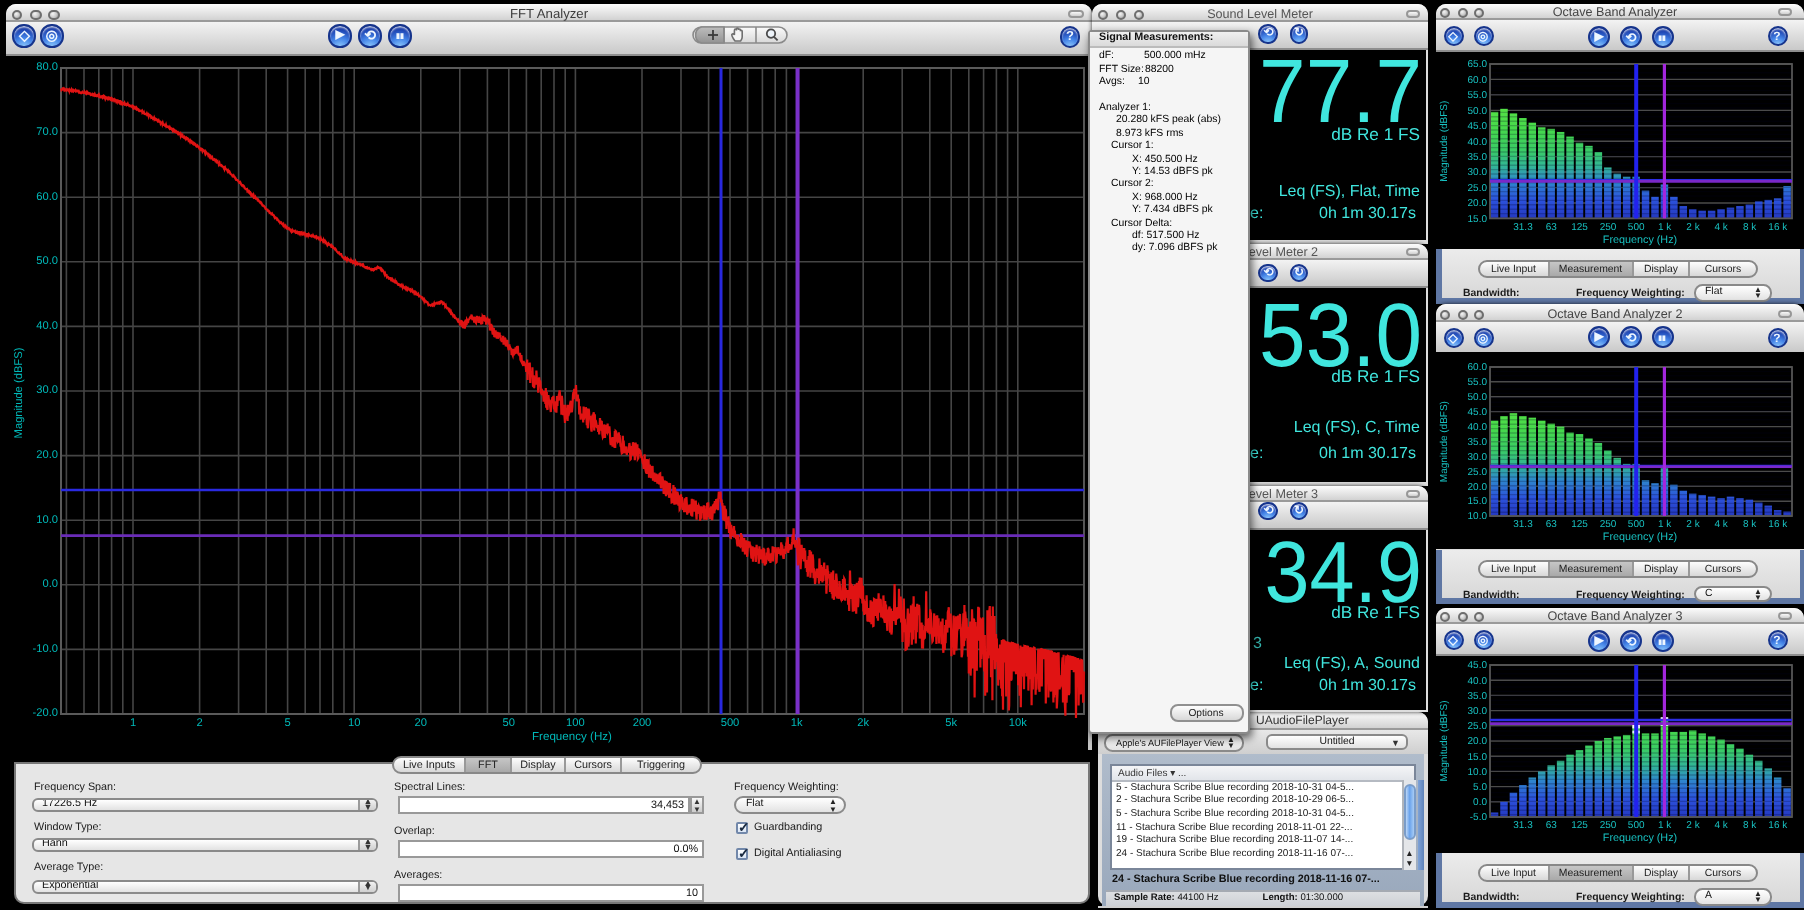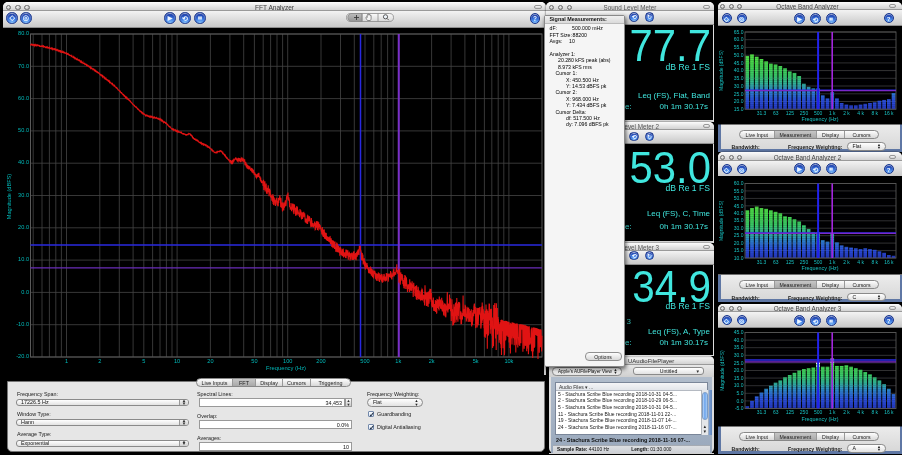--- a/index.html
+++ b/index.html
@@ -225,21 +225,21 @@
     <div class="tl" style="left:11.5px;top:2.5px;width:5.0px;height:5.0px"></div>
     <div class="tl" style="left:20.5px;top:2.5px;width:5.0px;height:5.0px"></div>
     <div class="loz" style="left:156.5px;top:2.5px;width:7px;height:4px"></div>
     <div class="tool" style="top:8.5px;height:14px"></div>
     <div class="abs" style="left:1.5px;top:22.5px;width:165px;height:95.5px;background:#000"></div>
   </div>
 <div class="bb" style="left:629.4499999999999px;top:12.15px;width:9.7px;height:9.7px;font-size:6px;line-height:9.7px">⟲</div>
 <div class="bb" style="left:644.65px;top:12.15px;width:9.7px;height:9.7px;font-size:6px;line-height:9.7px">↻</div>
 <div class="cyant" style="left:560px;top:22.9px;width:151px;font-size:45px;line-height:1;transform:scaleX(.93);transform-origin:100% 0">77.7</div>
 <div class="cyant" style="left:560px;top:63.2px;width:150px;font-size:8.6px;line-height:1">dB Re 1 FS</div>
-<div class="cyant" style="left:560px;top:91.5px;width:150px;font-size:8px;line-height:1">Leq (FS), Flat, Band</div>
+<div class="cyant" style="left:560px;top:91.5px;width:150px;font-size:8px;line-height:1">Leq (FS), Flat, Time</div>
 <div class="cyant" style="left:612px;top:102.5px;font-size:8px;line-height:1;text-align:left">Time:</div>
 <div class="cyant" style="left:560px;top:102.5px;width:148px;font-size:8px;line-height:1">0h 1m 30.17s</div>
 <div class="win" style="left:546px;top:121.5px;width:168px;height:121px">
     <div class="tbar" style="height:8.5px"></div>
     <div class="title" style="top:1.5px;font-weight:normal;font-size:6.3px;color:#555">Sound Level Meter 2</div>
     <div class="tl" style="left:2.5px;top:2.5px;width:5.0px;height:5.0px"></div>
     <div class="tl" style="left:11.5px;top:2.5px;width:5.0px;height:5.0px"></div>
     <div class="tl" style="left:20.5px;top:2.5px;width:5.0px;height:5.0px"></div>
     <div class="loz" style="left:156.5px;top:2.5px;width:7px;height:4px"></div>
     <div class="tool" style="top:8.5px;height:14px"></div>
@@ -259,21 +259,21 @@
     <div class="tl" style="left:11.5px;top:2.5px;width:5.0px;height:5.0px"></div>
     <div class="tl" style="left:20.5px;top:2.5px;width:5.0px;height:5.0px"></div>
     <div class="loz" style="left:156.5px;top:2.5px;width:7px;height:4px"></div>
     <div class="tool" style="top:8.5px;height:14px"></div>
     <div class="abs" style="left:1.5px;top:22.5px;width:165px;height:89.5px;background:#000"></div>
   </div>
 <div class="bb" style="left:629.4499999999999px;top:250.65px;width:9.7px;height:9.7px;font-size:6px;line-height:9.7px">⟲</div>
 <div class="bb" style="left:644.65px;top:250.65px;width:9.7px;height:9.7px;font-size:6px;line-height:9.7px">↻</div>
 <div class="cyant" style="left:560px;top:265.7px;width:151px;font-size:43.5px;line-height:1;transform:scaleX(.93);transform-origin:100% 0">34.9</div>
 <div class="cyant" style="left:560px;top:302.3px;width:150px;font-size:8.6px;line-height:1">dB Re 1 FS</div>
-<div class="cyant" style="left:560px;top:327.8px;width:150px;font-size:8px;line-height:1">Leq (FS), A, Type</div>
+<div class="cyant" style="left:560px;top:327.8px;width:150px;font-size:8px;line-height:1">Leq (FS), A, Sound</div>
 <div class="cyant" style="left:612px;top:339.2px;font-size:8px;line-height:1;text-align:left">Time:</div>
 <div class="cyant" style="left:560px;top:339.2px;width:148px;font-size:8px;line-height:1">0h 1m 30.17s</div>
 <div class="win" style="left:718px;top:1.5px;width:184px;height:150px">
     <div class="tbar" style="height:8.5px"></div>
     <div class="title" style="top:1.5px;left:-2.5px;font-size:6.3px;color:#444">Octave Band Analyzer</div>
     <div class="tl" style="left:1.7000000000000002px;top:2.5px;width:5.0px;height:5.0px"></div>
     <div class="tl" style="left:10.5px;top:2.5px;width:5.0px;height:5.0px"></div>
     <div class="tl" style="left:19.3px;top:2.5px;width:5.0px;height:5.0px"></div>
     <div class="loz" style="left:170.5px;top:2.5px;width:7.5px;height:4px"></div>
     <div class="tool" style="top:8.5px;height:16px"></div>

